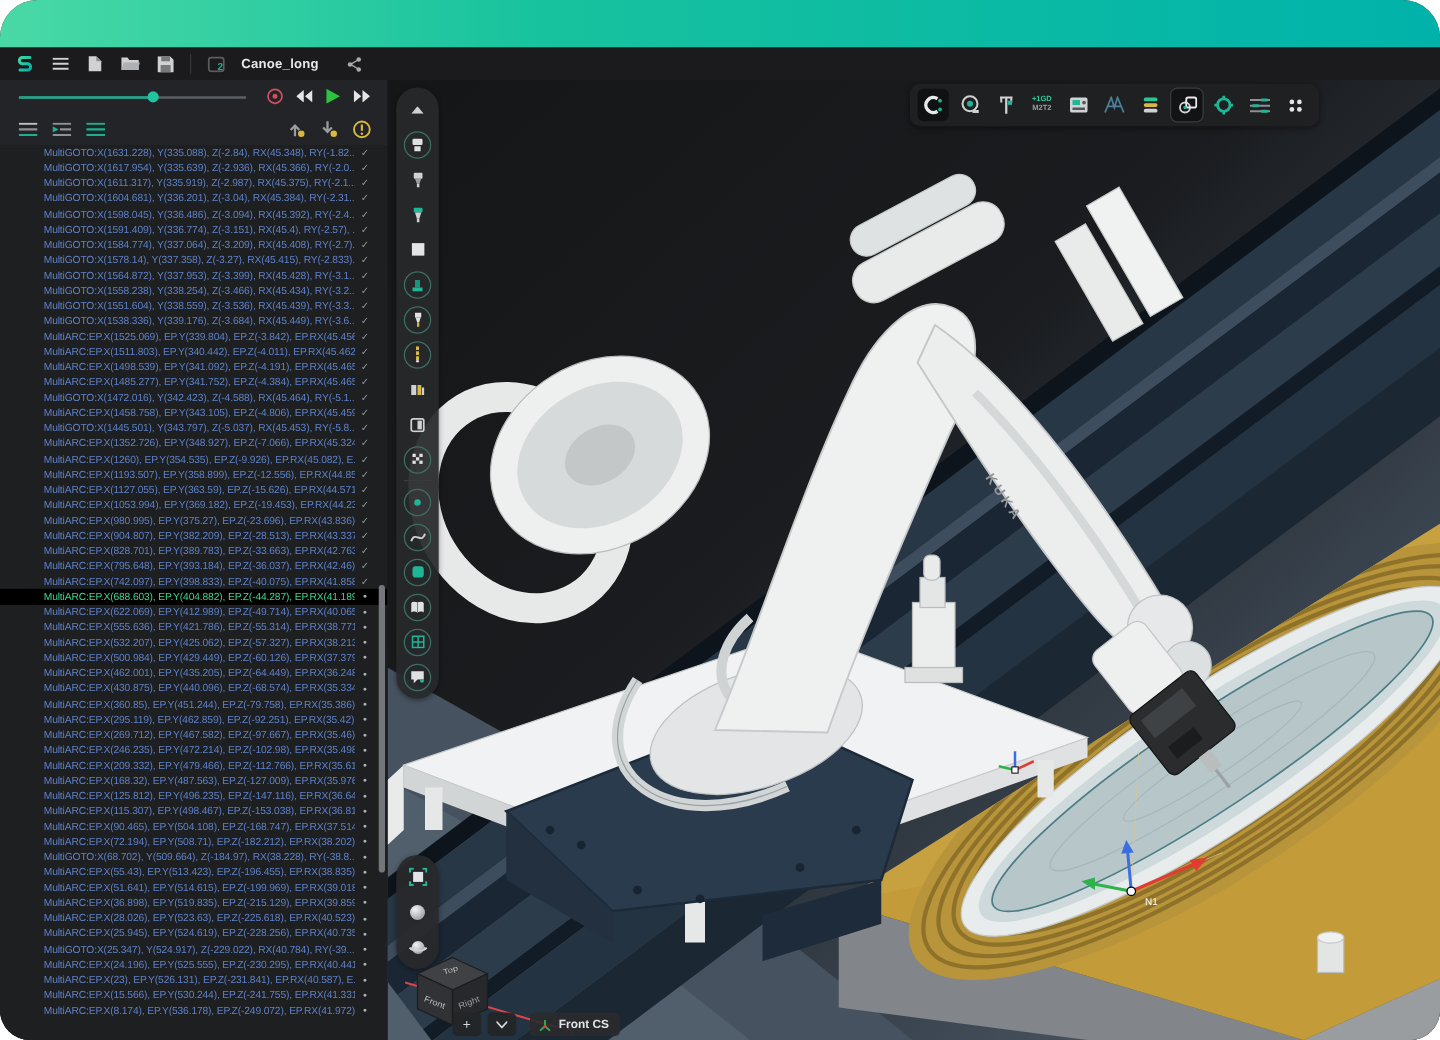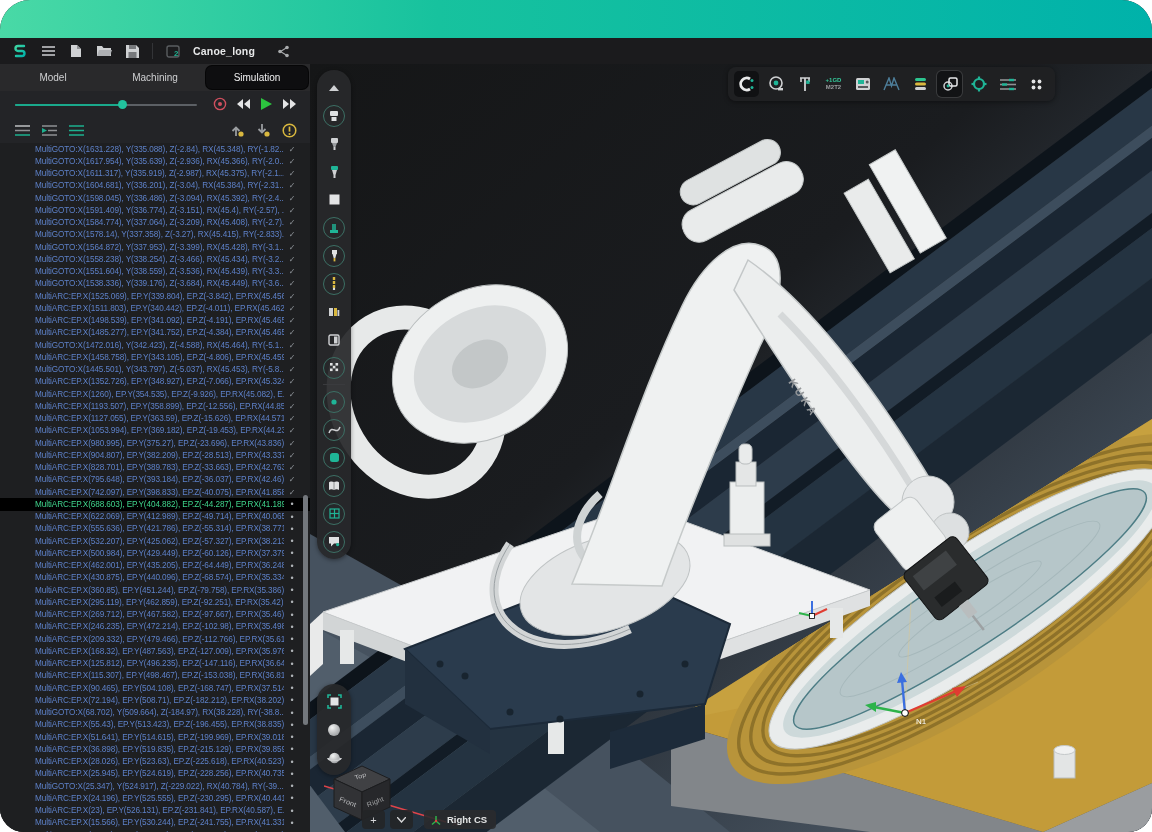--- a/index.html
+++ b/index.html
@@ -127,25 +127,20 @@
             <circle cx="3" cy="6.5" r="1.8"></circle>
             <circle cx="10" cy="10.5" r="1.8"></circle>
           </g>
         </svg>
     </div>
   </div>
 
   <div class="main">
 
     <div class="left-panel">
-      <div class="tabs">
-        <div class="tab">Model</div>
-        <div class="tab">Machining</div>
-        <div class="tab active">Simulation</div>
-      </div>
 
       <div class="playback">
         <div class="slider">
           <div class="track"></div>
             <div class="fill" id="pb-fill" style="width: 59%;"></div>
             <div class="handle" id="pb-handle" style="left: calc(59% - 4px);"></div>
         </div>
         <div class="transport">
           <div class="t-btn">
             <svg width="14" height="14" viewBox="0 0 14 14">
@@ -903,18 +898,18 @@
         </div>
         <div class="cs-chip">
           <svg width="12" height="12" viewBox="0 0 12 12">
               <g stroke="#2db34a" stroke-width="1.5">
                 <line x1="6" y1="2" x2="6" y2="7"></line>
                 <line x1="6" y1="7" x2="2" y2="10.5"></line>
                 <line x1="6" y1="7" x2="10" y2="10.5"></line>
               </g>
               <circle cx="6" cy="7" r="1.2" fill="#e04040"></circle>
             </svg>
-          <span>Right CS</span>
+          <span>Front CS</span>
         </div>
       </div>
     </div>
   </div>
 </div>
 
 </body></html>

